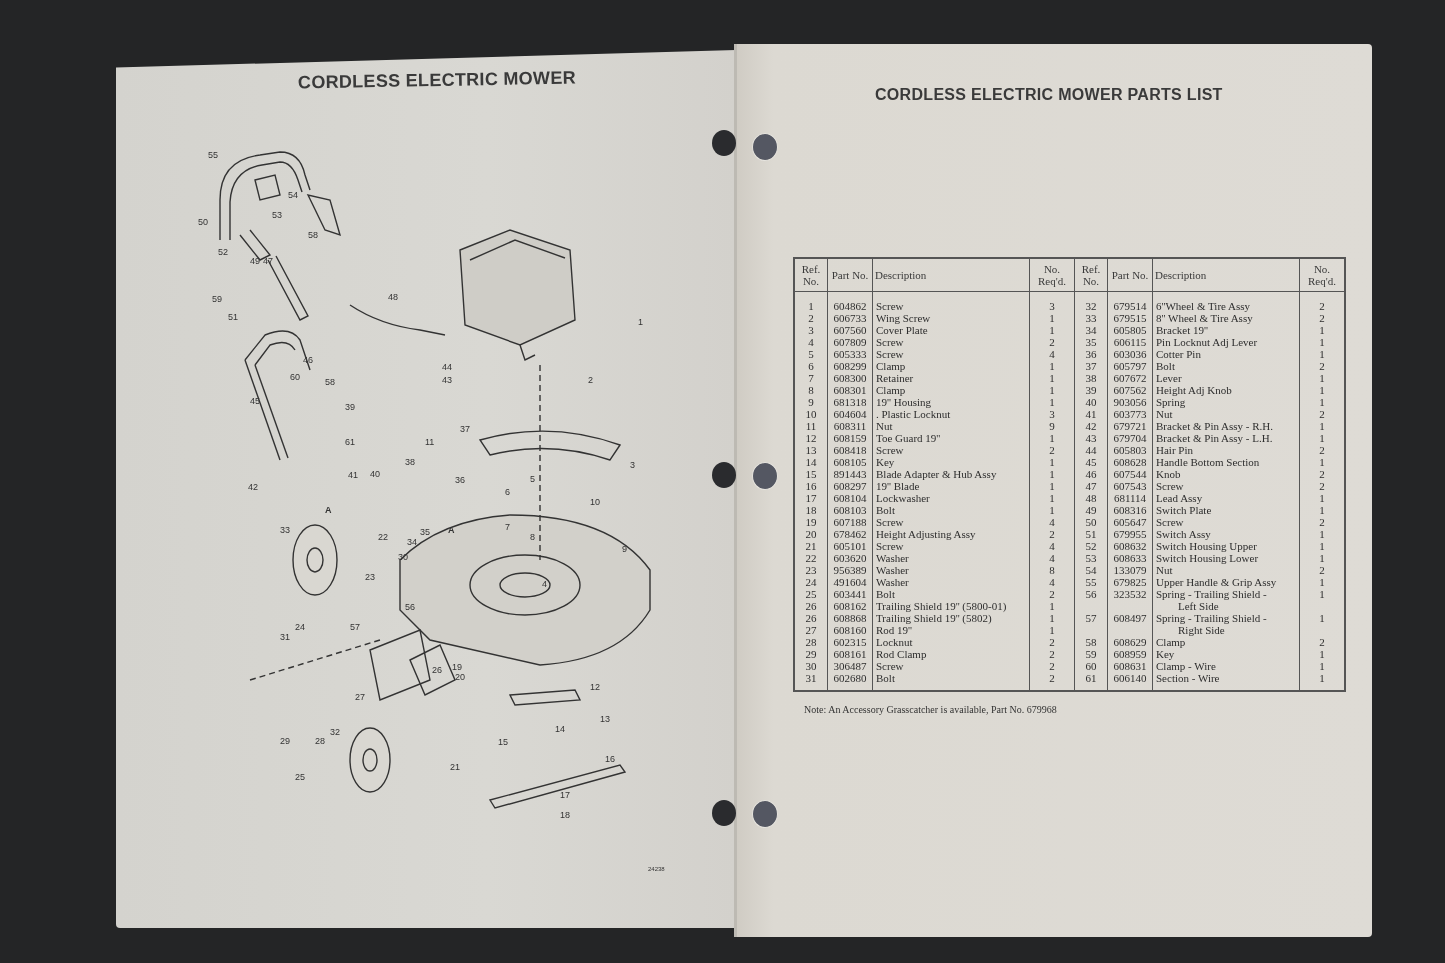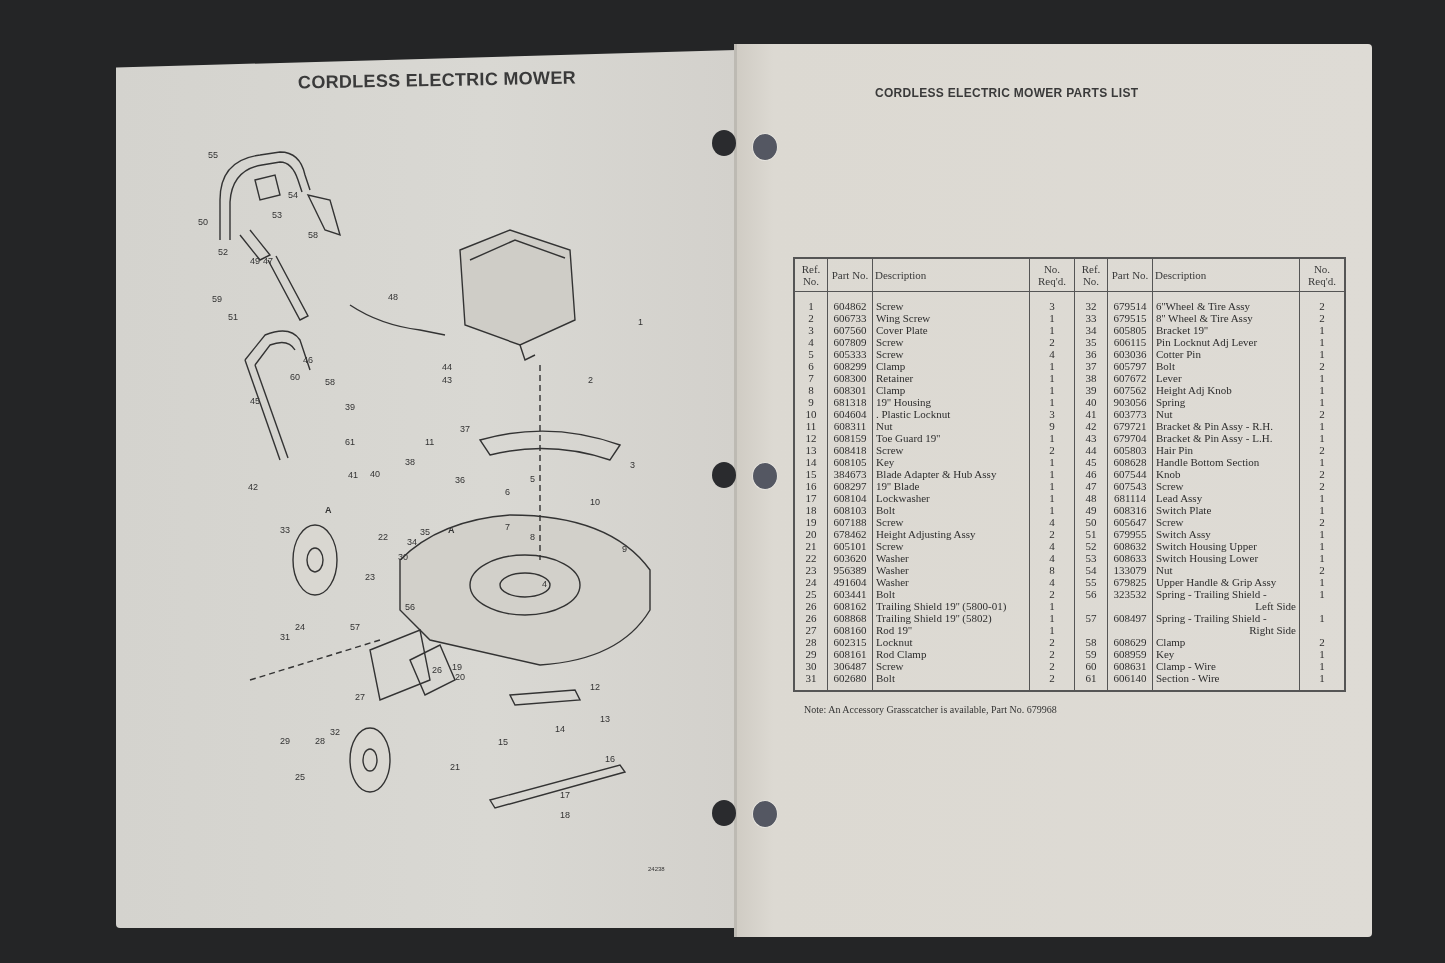--- a/index.html
+++ b/index.html
@@ -3,37 +3,37 @@
 <meta charset="utf-8">
 <style>
   html,body{margin:0;padding:0;}
   body{width:1445px;height:963px;background:#242526;position:relative;overflow:hidden;font-family:"Liberation Serif",serif;}
   .page{position:absolute;background:#d8d6d0;}
   .page-left{left:116px;top:50px;width:620px;height:878px;background:linear-gradient(90deg,#d4d3ce 0%,#d9d8d3 60%,#d3d1cc 100%);border-radius:4px 0 0 4px;clip-path:polygon(0 2%,100% 0,100% 100%,0 100%);}
   .page-right{left:735px;top:44px;width:637px;height:893px;background:linear-gradient(90deg,#cfcbc3 0%,#dcd9d2 6%,#dedbd5 100%);border-radius:0 4px 4px 0;}
   .spine{position:absolute;left:734px;top:44px;width:3px;height:893px;background:#bdbab3;}
   .title{position:absolute;font-family:"Liberation Sans",sans-serif;font-weight:bold;color:#3a3a3a;letter-spacing:0.3px;}
   .title-left{left:298px;top:70px;font-size:18px;transform:rotate(-1deg);}
-  .title-right{left:875px;top:86px;font-size:12px;}
+  .title-right{left:875px;top:86px;font-size:16px;}
   .hole{position:absolute;width:24px;height:26px;border-radius:50%;background:#2a2b2e;}
   .hole.right{background:#545762;border:1px solid #e6e4de;}
   .diagram{position:absolute;left:180px;top:140px;width:480px;height:700px;}
   .code{position:absolute;left:648px;top:866px;font-size:6px;font-family:"Liberation Sans",sans-serif;color:#333;}
   table.parts{position:absolute;left:793px;top:257px;border-collapse:collapse;font-size:11px;color:#2e2e2e;border:2px solid #555;}
   table.parts th{font-weight:normal;font-size:11px;line-height:12px;vertical-align:middle;border-bottom:1.5px solid #555;padding:4px 2px;color:#3a3a3a;}
   table.parts td{padding:0 3px;line-height:12px;vertical-align:top;}
   .c-ref{width:26px;text-align:center;border-right:1px solid #555;}
   .c-part{width:38px;text-align:center;border-right:1px solid #555;}
   .c-desc{width:150px;text-align:left;border-right:1px solid #555;}
   .c-qty{width:38px;text-align:center;border-right:1.5px solid #555;}
   .c-desc2{width:140px;}
   tr.first td{padding-top:8px;}
   tr.last td{padding-bottom:6px;}
   .note{position:absolute;left:804px;top:704px;font-size:10px;color:#333;}
-  .sub{padding-left:22px;display:block;text-align:right;}
+  .sub{padding-left:22px;display:block;}
 </style>
 </head>
 <body>
 
 <div class="page page-left"></div>
 <div class="page page-right"></div>
 <div class="spine"></div>
 
 <div class="title title-left">CORDLESS ELECTRIC MOWER</div>
 <div class="title title-right">CORDLESS ELECTRIC MOWER PARTS LIST</div>
@@ -303,21 +303,21 @@
         <td class="c-part">608105</td>
         <td class="c-desc">Key</td>
         <td class="c-qty">1</td>
         <td class="c-ref">45</td>
         <td class="c-part">608628</td>
         <td class="c-desc c-desc2">Handle Bottom Section</td>
         <td class="c-qty" style="border-right: none;">1</td>
       </tr>
       <tr>
         <td class="c-ref">15</td>
-        <td class="c-part">384673</td>
+        <td class="c-part">891443</td>
         <td class="c-desc">Blade Adapter &amp; Hub Assy</td>
         <td class="c-qty">1</td>
         <td class="c-ref">46</td>
         <td class="c-part">607544</td>
         <td class="c-desc c-desc2">Knob</td>
         <td class="c-qty" style="border-right: none;">2</td>
       </tr>
       <tr>
         <td class="c-ref">16</td>
         <td class="c-part">608297</td>

